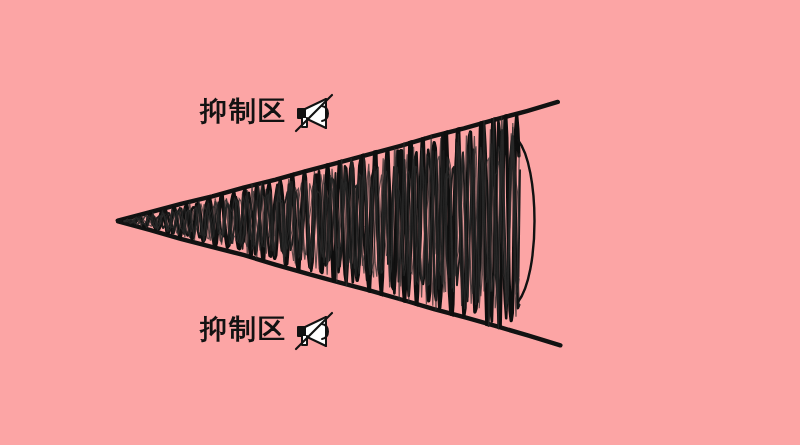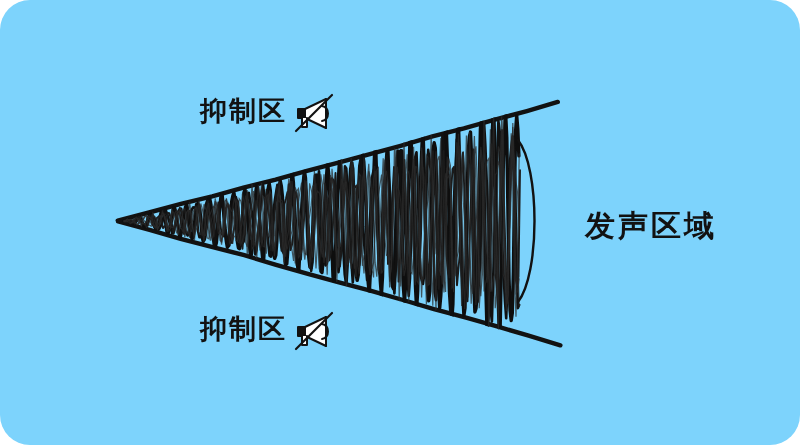--- a/index.html
+++ b/index.html
@@ -9,22 +9,21 @@
   body {
     width: 800px;
     height: 445px;
     overflow: hidden;
     font-family: "DejaVu Sans", sans-serif;
   }
   #canvas {
     position: relative;
     width: 800px;
     height: 445px;
-    background: #7dd3fc;
-    border-radius: 30px;
+    background: #fca5a5;
   }
   #art {
     position: absolute;
     left: 0;
     top: 0;
     width: 800px;
     height: 445px;
   }
   .label {
     position: absolute;
@@ -111,15 +110,14 @@
     <g stroke="#121212" fill="none" stroke-width="2" stroke-linejoin="round" stroke-linecap="round">
       <path d="M6 19 L13 19 L13 28 L6 28 Z" fill="#121212"></path>
       <path d="M13 19 L34 9 L34 38 L13 28 Z" fill="#ffffff"></path>
       <path d="M34 9 L34 38"></path>
       <path d="M30 16 C35 17 36 21 36 23.5 C36 26 35 30 30 31"></path>
       <path d="M10 28 L10 37 L15 37 L15 28" fill="#ffffff"></path>
       <path d="M40 5 L4 41" stroke-width="2.2"></path>
     </g>
   </svg>
 
-  <div class="label" id="label-right">发声区域</div>
 
 </div>
 
 </body></html>

